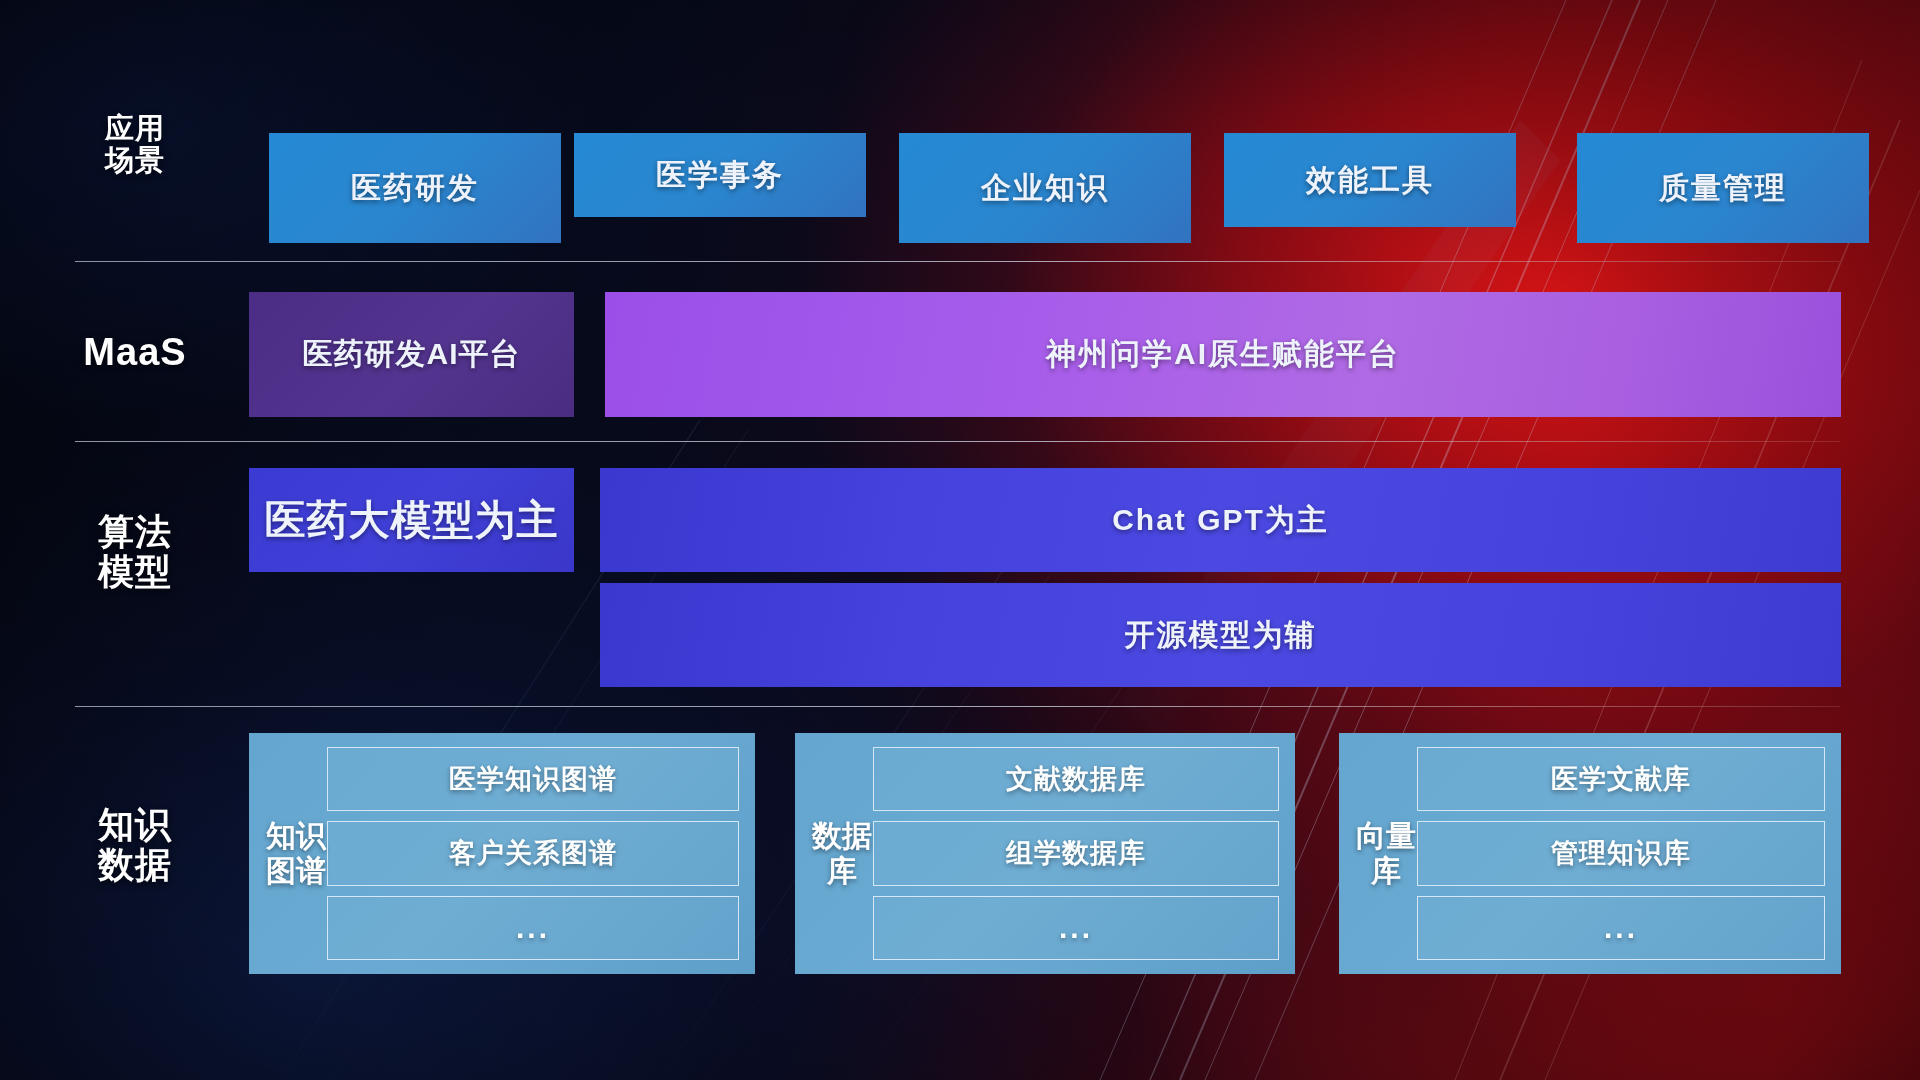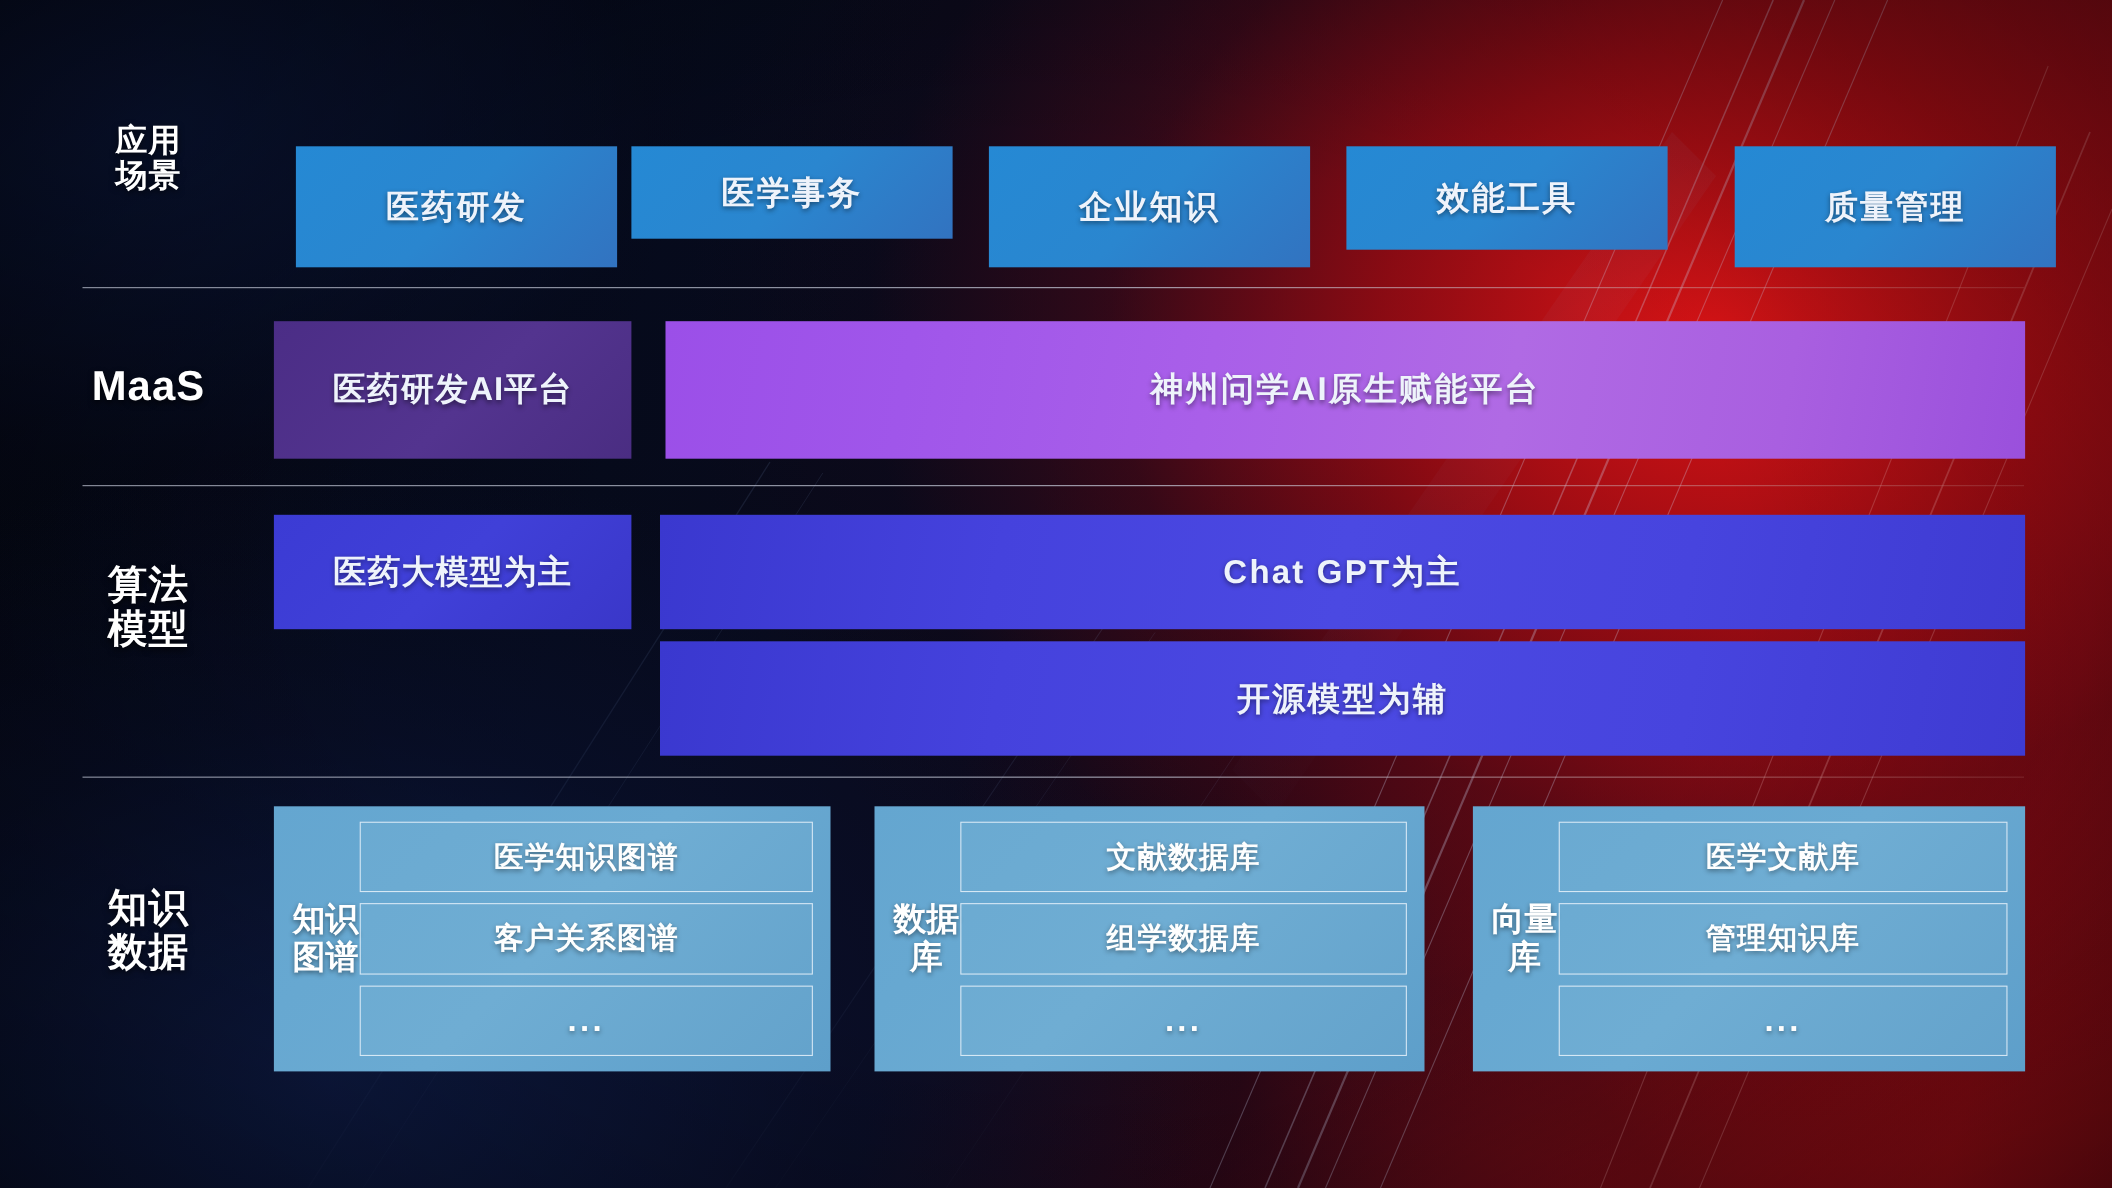--- a/index.html
+++ b/index.html
@@ -37,21 +37,21 @@
   
   .app-box{background:linear-gradient(135deg,#2589d4 0%,#2a86cf 50%,#3273c0 100%);
     font-size:30px;letter-spacing:2px;}
   
   .maas-left{background:linear-gradient(135deg,#4b2d86 0%,#53348f 55%,#4a2d82 100%);
     font-size:30px;letter-spacing:1px;}
   .maas-right{background:linear-gradient(100deg,#9b4fe8 0%,#a056ea 18%,#a95fe9 40%,#b06ae4 62%,#a95fe0 82%,#9a50dc 100%);
     font-size:30px;letter-spacing:2px;}
   
   .algo-left{background:linear-gradient(135deg,#3b3bd4 0%,#4040d8 50%,#3a37c9 100%);
-    font-size:30px;letter-spacing:1px;}
+    font-size:41px;letter-spacing:1px;}
   .algo-right{background:linear-gradient(100deg,#3a38cf 0%,#4542dd 25%,#4b49e2 50%,#4744de 75%,#3e3bd2 100%);
     font-size:30px;letter-spacing:2px;}
   
   .kgroup{position:absolute;background:linear-gradient(135deg,#64a6d0 0%,#6aaad2 50%,#5e9fca 100%);
     display:flex;align-items:center;box-sizing:border-box;padding:14px 16px;}
   .kgroup-label{width:62px;flex:0 0 62px;color:#fff;font-weight:bold;font-size:30px;
     text-align:center;line-height:1.14;word-break:break-all;letter-spacing:0;
     text-shadow:0 2px 5px rgba(0,0,0,0.45);}
   .kitems{flex:1;display:flex;flex-direction:column;justify-content:space-between;
     height:100%;padding:4px 0;gap:10px;}

